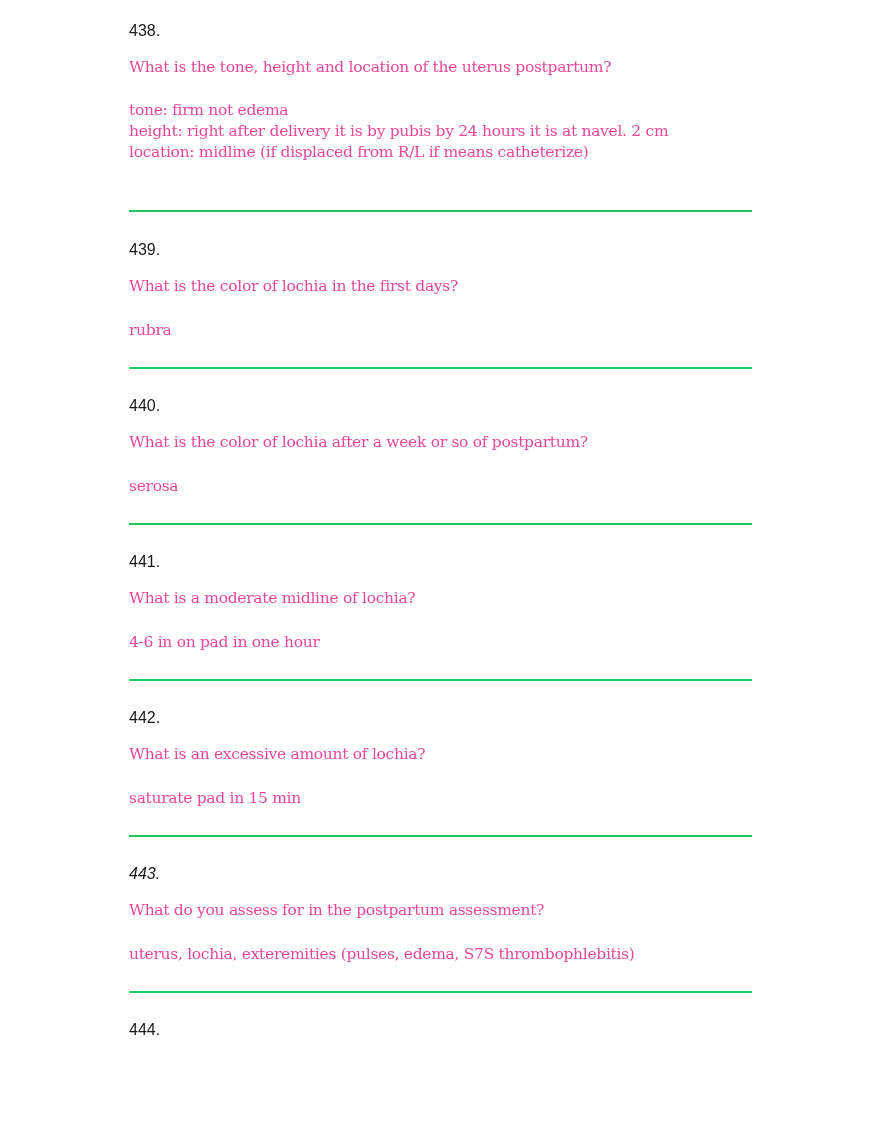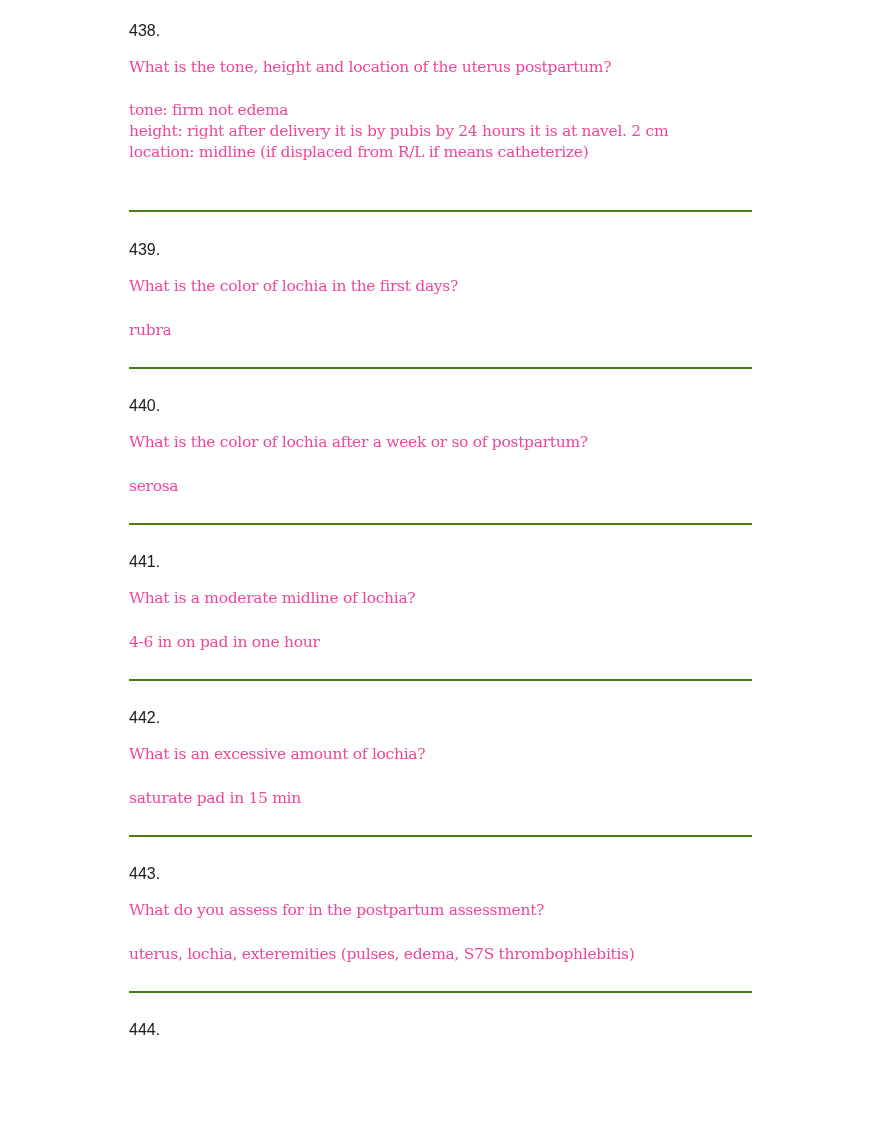--- a/index.html
+++ b/index.html
@@ -15,21 +15,21 @@
       color: #1a1a1a;
     }
     .page {
       position: absolute;
       left: 129px;
       top: 0;
       width: 623px;
     }
     .card {
       position: relative;
-      border-bottom: 2px solid #4d7c0f;
+      border-bottom: 2px solid #22c55e;
     }
     .card.last {
       border-bottom: none;
     }
     .num {
       font-family: "Liberation Sans", sans-serif;
       font-size: 16px;
       line-height: 20px;
       color: #1a1a1a;
       margin: 0;
@@ -79,21 +79,21 @@
     <p class="answer" style="position:absolute;top:107px;text-align:right;">4-6 in on pad in one hour</p>
   </div>
 
   <div class="card" style="height:154px;">
     <p class="num" style="position:absolute;top:27px;">442.</p>
     <p class="question" style="position:absolute;top:63px;white-space:nowrap;">What is an excessive amount of lochia?</p>
     <p class="answer" style="position:absolute;top:107px;">saturate pad in 15 min</p>
   </div>
 
   <div class="card" style="height:154px;">
-    <p class="num" style="position:absolute;top:27px;">443.</p>
+    <p class="num" style="position:absolute;top:27px;font-style:italic;">443.</p>
     <p class="question" style="position:absolute;top:63px;white-space:nowrap;">What do you assess for in the postpartum assessment?</p>
     <p class="answer" style="position:absolute;top:107px;white-space:nowrap;">uterus, lochia, exteremities (pulses, edema, S7S thrombophlebitis)</p>
   </div>
 
   <div class="card last" style="height:140px;">
     <p class="num" style="position:absolute;top:27px;">444.</p>
   </div>
 
 </div>
 

